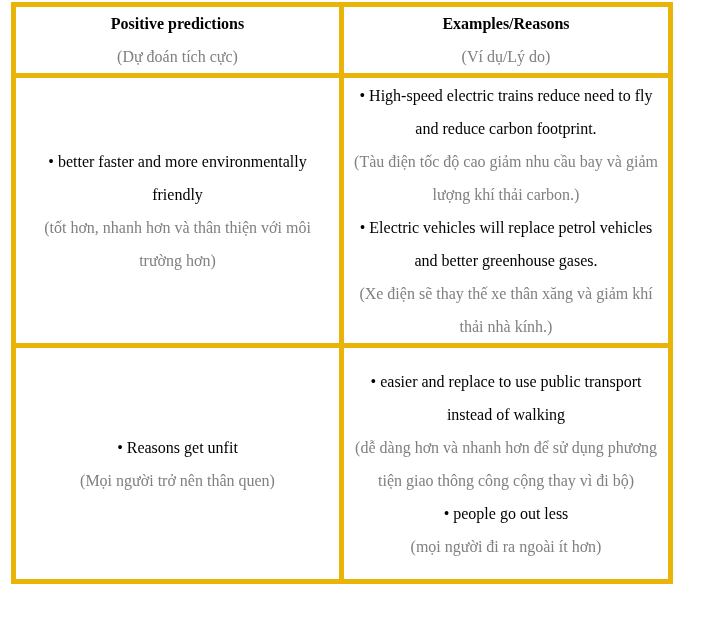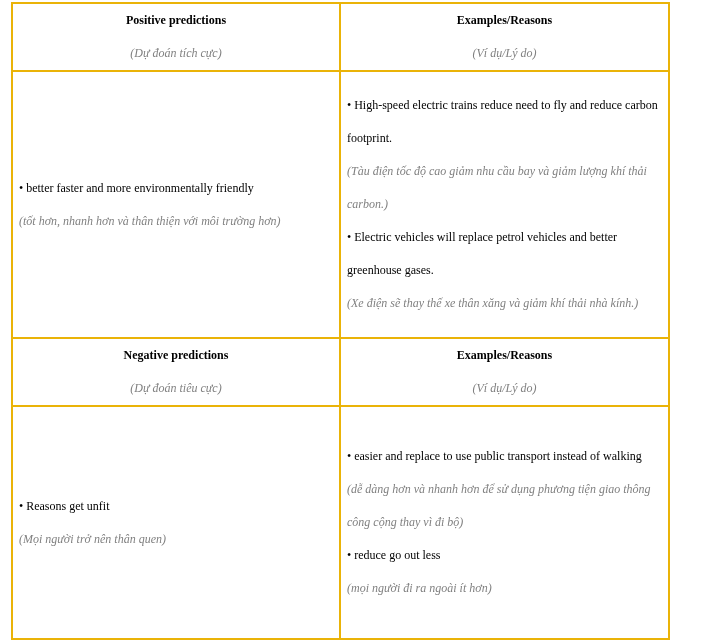--- a/index.html
+++ b/index.html
@@ -17,42 +17,41 @@
     }
     table.pred {
       position: absolute;
       left: 11px;
       top: 2px;
       width: 657px;
       border-collapse: collapse;
       table-layout: fixed;
     }
     table.pred td {
-      border: 2px solid #eab308;
+      border: 5px solid #eab308;
       padding: 0 6px;
       vertical-align: middle;
-      font-size: 12px;
+      font-size: 16px;
       line-height: 33px;
     }
     col.c1 { width: 328px; }
     col.c2 { width: 329px; }
     .head {
       text-align: center;
     }
     .head .title {
       font-weight: bold;
       display: block;
     }
     .vi {
-      font-style: italic;
       color: #808080;
       display: block;
     }
-    .center { text-align: left; }
-    .left { text-align: left; }
+    .center { text-align: center; }
+    .left { text-align: center; }
     tr.h1 td { height: 66px; }
     tr.b1 td { height: 265px; }
     tr.h2 td { height: 65px; }
     tr.b2 td { height: 231px; }
     .item-en { display: block; }
   </style>
 </head>
 <body>
 
 <table class="pred">
@@ -76,36 +75,26 @@
         <span class="item-en">• better faster and more environmentally friendly</span>
         <span class="vi">(tốt hơn, nhanh hơn và thân thiện với môi trường hơn)</span>
       </td>
       <td class="left">
         <span class="item-en">• High-speed electric trains reduce need to fly and reduce carbon footprint.</span>
         <span class="vi">(Tàu điện tốc độ cao giảm nhu cầu bay và giảm lượng khí thải carbon.)</span>
         <span class="item-en">• Electric vehicles will replace petrol vehicles and better greenhouse gases.</span>
         <span class="vi">(Xe điện sẽ thay thế xe thân xăng và giảm khí thải nhà kính.)</span>
       </td>
     </tr>
-    <tr class="h2">
-      <td class="head">
-        <span class="title">Negative predictions</span>
-        <span class="vi">(Dự đoán tiêu cực)</span>
-      </td>
-      <td class="head">
-        <span class="title">Examples/Reasons</span>
-        <span class="vi">(Ví dụ/Lý do)</span>
-      </td>
-    </tr>
     <tr class="b2">
       <td class="center">
         <span class="item-en">• Reasons get unfit</span>
         <span class="vi">(Mọi người trở nên thân quen)</span>
       </td>
       <td class="left">
         <span class="item-en">• easier and replace to use public transport instead of walking</span>
         <span class="vi">(dễ dàng hơn và nhanh hơn để sử dụng phương tiện giao thông công cộng thay vì đi bộ)</span>
-        <span class="item-en">• reduce go out less</span>
+        <span class="item-en">• people go out less</span>
         <span class="vi">(mọi người đi ra ngoài ít hơn)</span>
       </td>
     </tr>
   </tbody>
 </table>
 
 </body></html>

